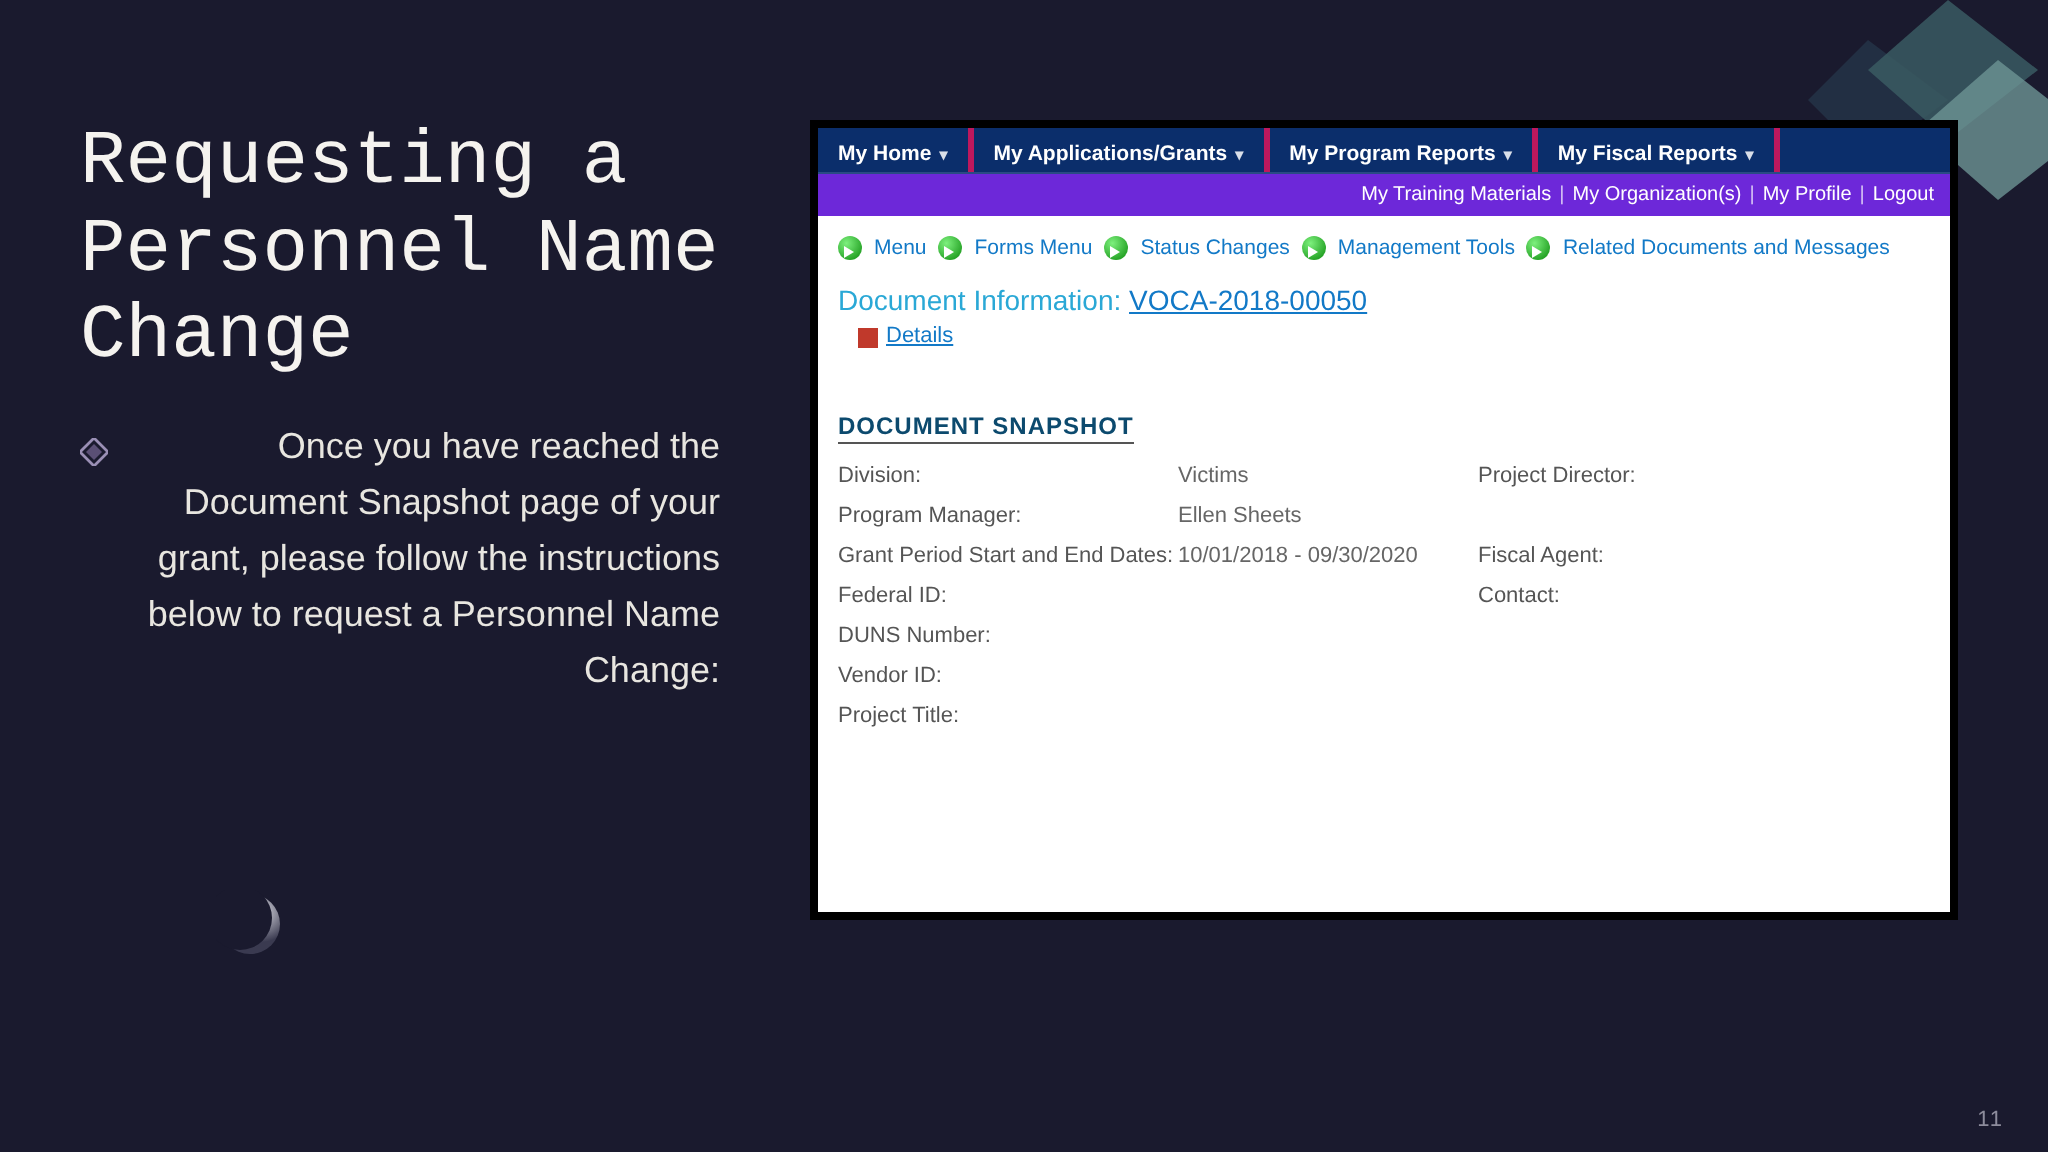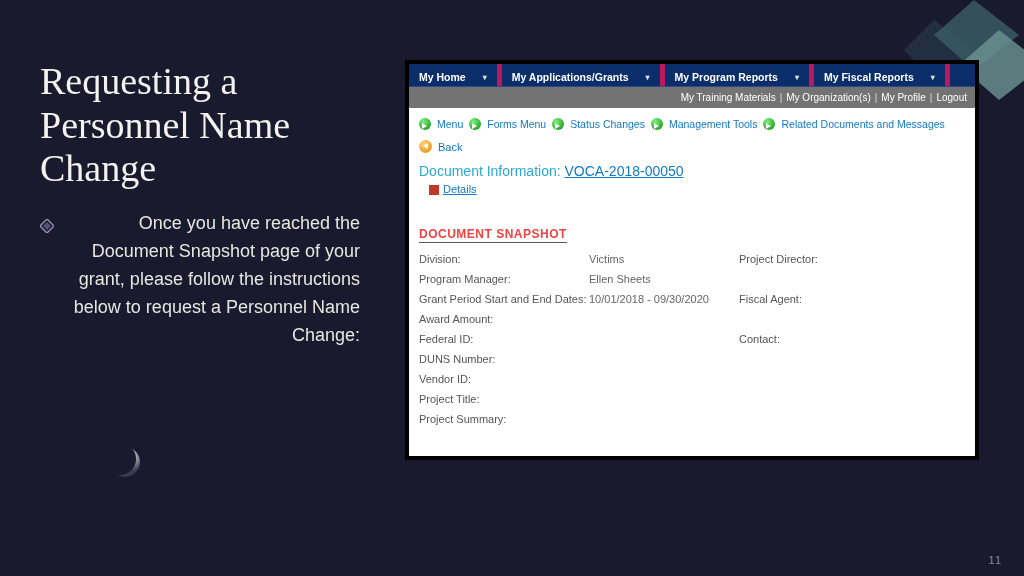--- a/index.html
+++ b/index.html
@@ -20,21 +20,21 @@
     height: 140px;
   }
   .corner-deco svg { width: 100%; height: 100%; }
 
   .slide-title {
     position: absolute;
     top: 60px;
     left: 40px;
     width: 320px;
     color: #f5f3ef;
-    font-family: Liberation Serif, serif;
+    font-family: Liberation Mono, monospace;
     font-weight: 400;
     font-size: 38px;
     line-height: 1.15;
   }
   .slide-body {
     position: absolute;
     top: 210px;
     left: 40px;
     width: 320px;
     color: #e8e6e0;
@@ -70,29 +70,29 @@
     background: #0b2e6b;
     display: flex;
     height: 22px;
     align-items: stretch;
   }
   .tab {
     color: #fff;
     font-size: 10.5px;
     font-weight: bold;
     padding: 4px 10px 0 10px;
-    border-right: 5px solid #be185d;
+    border-right: 3px solid #be185d;
     display: flex;
     align-items: center;
-    gap: 17px;
+    gap: 4px;
     cursor: pointer;
   }
   .tab .chev { font-size: 8px; opacity: .85; }
   .userbar {
-    background: #737373;
+    background: #6d28d9;
     height: 22px;
     color: #fff;
     font-size: 10px;
     display: flex;
     justify-content: flex-end;
     align-items: center;
     padding-right: 8px;
     gap: 4px;
     border-top: 1px solid #2a4b85;
   }
@@ -149,21 +149,21 @@
   .details-row { padding: 2px 10px 10px 20px; display:flex; align-items:flex-end; gap:4px;}
   .red-toggle {
     width:10px;height:10px;background:#c0392b;display:inline-block;
   }
   .details-link { color:#1279c7; font-size:11px; text-decoration:underline; cursor:pointer;}
 
   .snap-title {
     margin: 22px 10px 8px 10px;
     font-size: 12px;
     font-weight: bold;
-    color: #ef4444;
+    color: #0c4a6e;
     letter-spacing: .5px;
   }
   .snap-title span { border-bottom: 1px solid #555; padding-bottom:1px;}
 
   .snap-grid {
     padding: 0 10px;
     font-size: 11px;
     color: #555;
   }
   .snap-row {
@@ -257,24 +257,20 @@
     <span class="gdot"></span>
       <a class="crumb-link">Forms Menu</a>
     <span class="gdot"></span>
       <a class="crumb-link">Status Changes</a>
     <span class="gdot"></span>
       <a class="crumb-link">Management Tools</a>
     <span class="gdot"></span>
       <a class="crumb-link">Related Documents and Messages</a>
   </div>
 
-  <div class="backrow">
-    <span class="odot"></span>
-    <a class="back-link">Back</a>
-  </div>
 
   <div class="docinfo">
     <span>Document Information:</span>
     <a class="docnum">VOCA-2018-00050</a>
   </div>
 
   <div class="details-row">
     <span class="red-toggle"></span>
     <a class="details-link">Details</a>
   </div>
@@ -290,45 +286,35 @@
     <div class="snap-row">
       <span class="lab">Program Manager:</span>
       <span class="val">Ellen Sheets</span>
       <span></span>
     </div>
     <div class="snap-row">
       <span class="lab">Grant Period Start and End Dates:</span>
       <span class="val">10/01/2018 - 09/30/2020</span>
       <span class="lab">Fiscal Agent:</span>
     </div>
-    <div class="snap-row single">
-      <span class="lab">Award Amount:</span>
-      <span></span>
-        <span></span>
-    </div>
     <div class="snap-row">
       <span class="lab">Federal ID:</span>
       <span></span>
       <span class="lab">Contact:</span>
     </div>
     <div class="snap-row single">
       <span class="lab">DUNS Number:</span>
       <span></span>
         <span></span>
     </div>
     <div class="snap-row">
       <span class="lab">Vendor ID:</span>
       <span></span>
     </div>
     <div class="snap-row single">
       <span class="lab">Project Title:</span>
       <span></span>
         <span></span>
     </div>
-    <div class="snap-row single">
-      <span class="lab">Project Summary:</span>
-      <span></span>
-        <span></span>
-    </div>
   </div>
 </div>
 
 <div class="page-num">11</div>
 
 </body></html>

